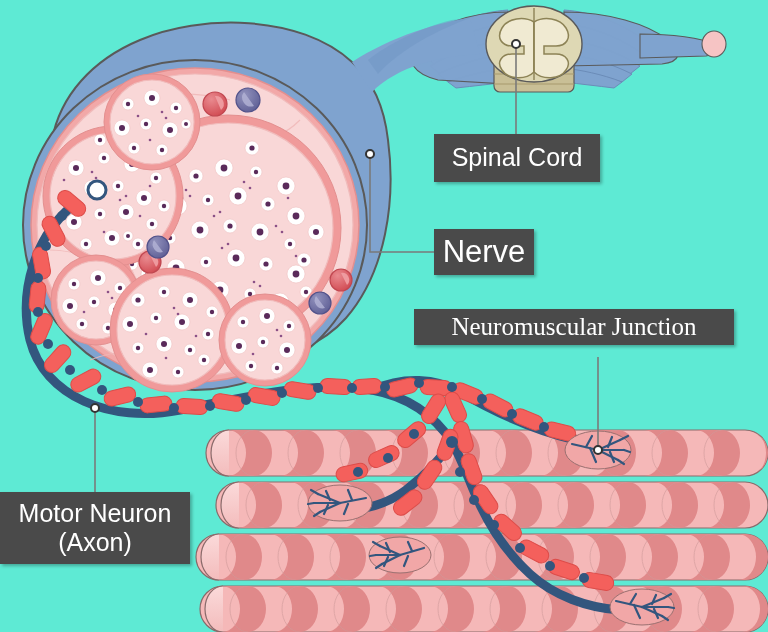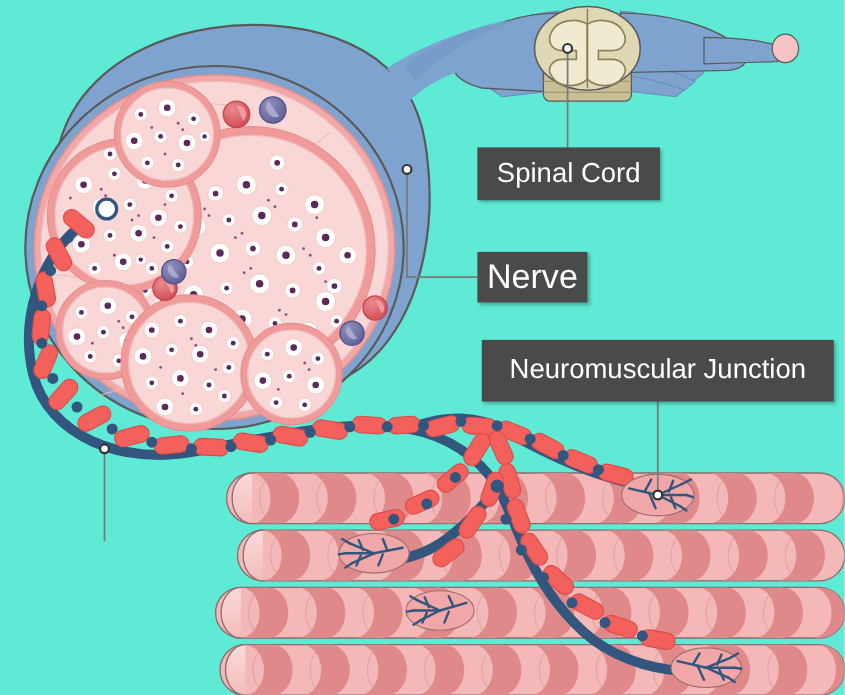--- a/index.html
+++ b/index.html
@@ -9,21 +9,21 @@
   #stage{position:relative;width:768px;height:632px;background:#5eead4;}
   #art{position:absolute;left:0;top:0;width:768px;height:632px;}
   .label-box{position:absolute;background:#4a4a4a;color:#ffffff;
              display:flex;align-items:center;justify-content:center;
              text-align:center;line-height:1.18;
              font-family:"Liberation Sans","DejaVu Sans",sans-serif;
              box-shadow:2px 2px 3px rgba(0,0,0,.28);
              white-space:pre-line;}
   #lbl-spinal{left:434px;top:134px;width:166px;height:48px;font-size:25px;}
   #lbl-nerve{left:434px;top:229px;width:100px;height:46px;font-size:31px;}
-  #lbl-nmj{left:438px;top:309px;width:320px;height:56px;font-size:25px;}
+  #lbl-nmj{left:414px;top:309px;width:320px;height:36px;font-size:25px;font-family:Liberation Serif, serif;}
   #lbl-motor{left:0px;top:492px;width:190px;height:72px;font-size:25px;}
 </style>
 </head>
 <body>
 
 <div id="stage">
 
   <svg id="art" viewBox="0 0 768 632">
     <defs>
       <clipPath id="clipF1">
@@ -778,14 +778,16 @@
       <circle cx="95" cy="408" r="4" fill="#ffffff" stroke="#333333" stroke-width="2"></circle>
     </g>
   </svg>
 
   <div class="label-box" id="lbl-spinal">Spinal Cord</div>
 
   <div class="label-box" id="lbl-nerve">Nerve</div>
 
   <div class="label-box" id="lbl-nmj">Neuromuscular Junction</div>
 
+  <div class="label-box" id="lbl-motor">Motor Neuron
+(Axon)</div>
 
 </div>
 
 </body></html>

